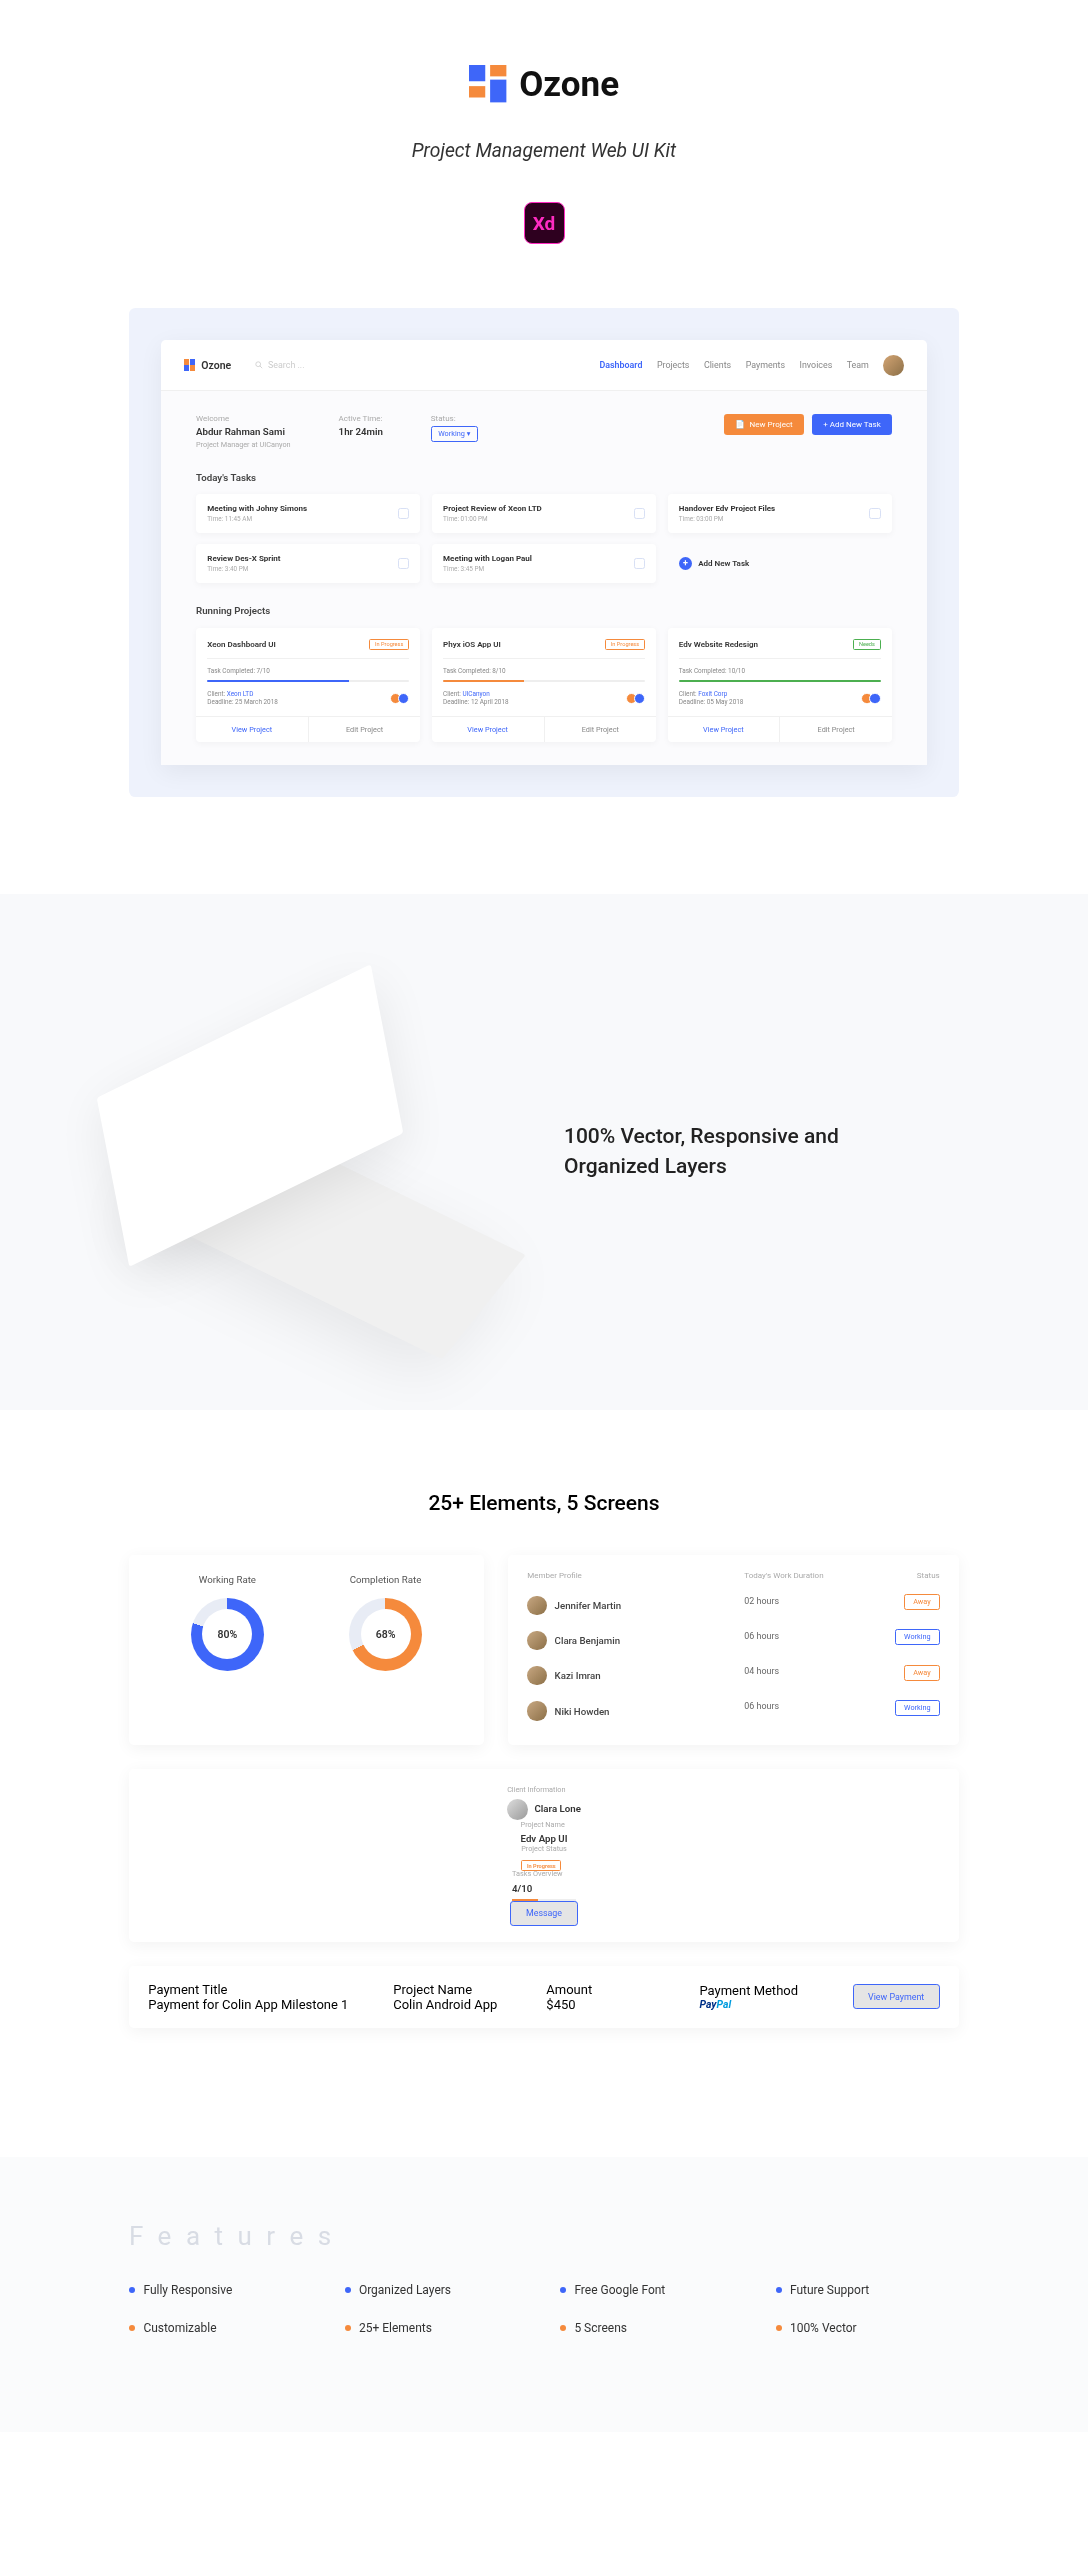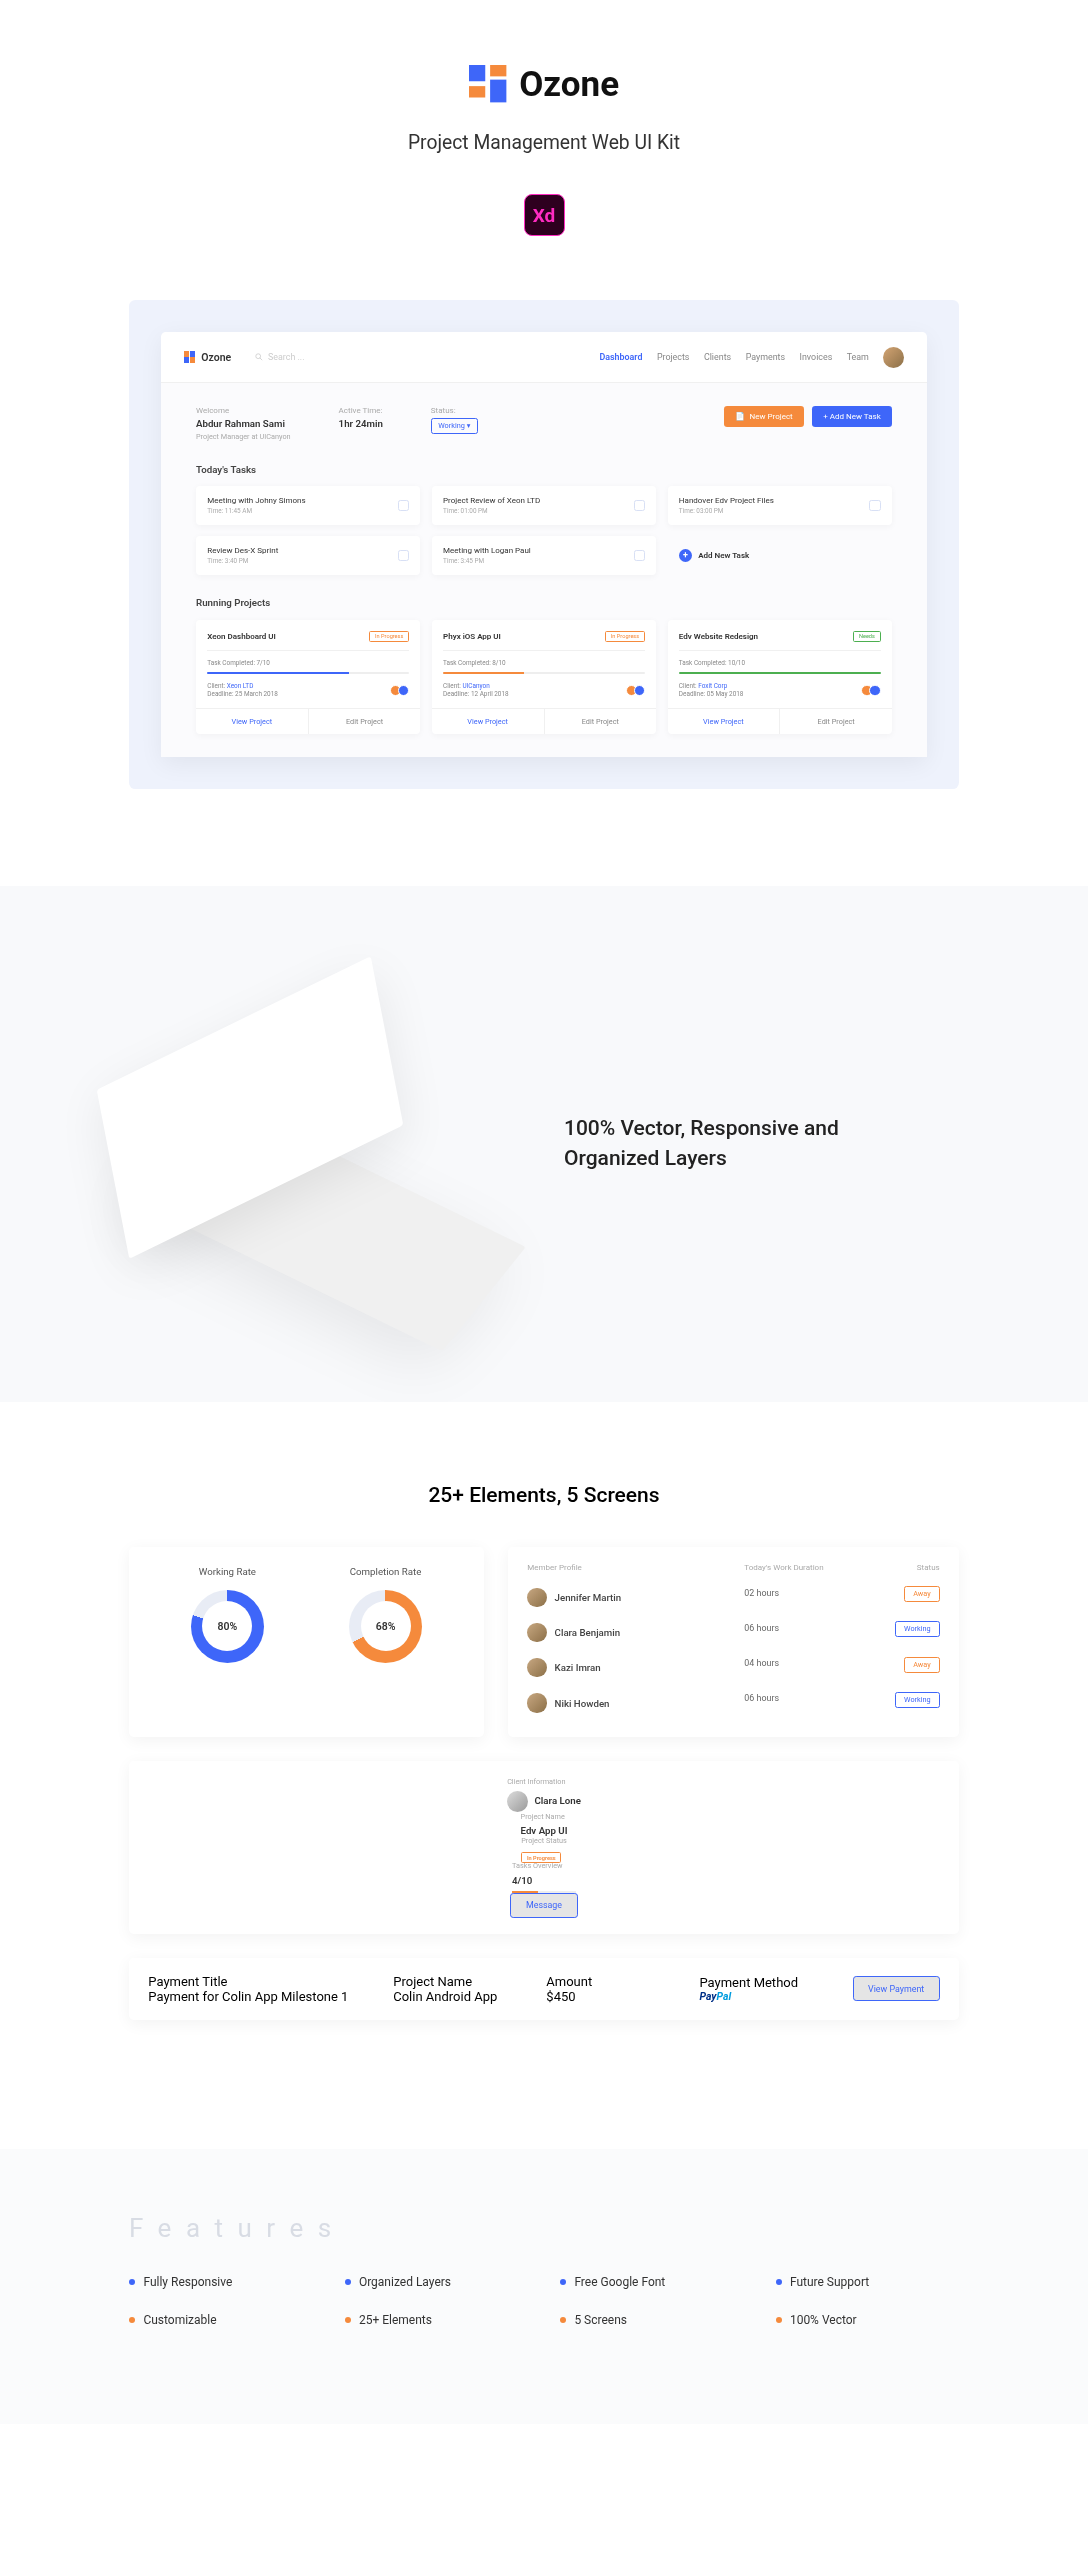--- a/index.html
+++ b/index.html
@@ -3,21 +3,21 @@
 <meta charset="utf-8">
 <style>
 * { margin: 0; padding: 0; box-sizing: border-box; font-family: -apple-system, BlinkMacSystemFont, 'Segoe UI', Roboto, sans-serif; }
 body { background: #fff; width: 1088px; }
 
 
 .hero { text-align: center; padding: 64px 0 32px; }
 .hero-logo-simple { display:inline-flex; align-items:center; gap:11.3px; }
 .logo-svg { display:inline-block; }
 .hero-title { font-size: 35px; font-weight: 700; color: #111; }
-.hero-sub { font-size: 19.3px; color: #333; margin-top: 24px; }
+.hero-sub { font-size: 19.3px; color: #333; margin-top: 32px; font-style: italic; }
 .xd-badge { width: 41px; height: 42px; background: #2e001f; border: 1.6px solid #ff2bc2; border-radius: 8px; display: inline-flex; align-items: center; justify-content: center; margin-top: 40px; color: #ff2bc2; font-weight: 700; font-size: 19px; }
 
 
 .dash-wrap { background: #eef2fc; padding: 32px; margin: 32px 129px 0; border-radius: 6.4px; }
 .dash { background: #fff; border-radius: 4.8px; padding: 0; box-shadow: 0 6.4px 24px rgba(0,0,0,0.06); }
 .dash-top { display: flex; align-items: center; padding: 14.5px 22.6px; border-bottom: 0.8px solid #f0f0f0; }
 .dash-brand { display: flex; align-items: center; gap: 6.4px; font-weight: 600; font-size: 10.5px; color: #333; }
 .mini-logo { width: 11.3px; height: 11.3px; display: grid; grid-template-columns: 1fr 1fr; grid-template-rows: 1fr 1fr; gap: 0.8px; }
 .mini-logo span:nth-child(1){background:#f58a3c}
 .mini-logo span:nth-child(2){background:#3e66f9}
@@ -36,21 +36,21 @@
 .summary-col .sub { font-size: 7.3px; color: #aaa; margin-top: 3.2px; }
 .status-pill { display: inline-block; border: 0.8px solid #3e66f9; color: #3e66f9; font-size: 7.3px; padding: 2.4px 6.4px; border-radius: 2.4px; margin-top: 3.2px; }
 .summary-actions { margin-left: auto; display: flex; gap: 8px; }
 .btn { font-size: 8px; padding: 6.4px 11.3px; border-radius: 3.2px; border: none; color: #fff; cursor: pointer; display:inline-flex;align-items:center;gap:4px;}
 .btn-orange { background: #f58a3c; }
 .btn-blue { background: #3e66f9; }
 
 .sec-title { font-size: 9.7px; font-weight: 600; color: #444; margin: 22.6px 0 11.3px; }
 .tasks { display: grid; grid-template-columns: repeat(3,1fr); gap: 11.3px; }
 .task-card { background: #fff; border-radius: 4px; padding: 9.7px 11.3px; display: flex; align-items: center; box-shadow: 0 1.6px 6.4px rgba(0,0,0,0.04); }
-.task-card .tt { font-size: 8px; font-weight: 400; color: #333; }
+.task-card .tt { font-size: 8px; font-weight: 700; color: #333; }
 .task-card .ttime { font-size: 6.4px; color: #aaa; margin-top: 2.4px; }
 .task-card .chk { width: 11.3px; height: 11.3px; border: 0.8px solid #d8e0f5; border-radius: 2.4px; margin-left: auto; }
 .add-task { display: flex; align-items: center; gap: 6.4px; font-size: 8px; font-weight: 600; color: #333; padding: 9.7px 11.3px; }
 .add-task .plus { width: 13px; height: 13px; border-radius: 50%; background: #3e66f9; color: #fff; display: flex; align-items: center; justify-content: center; font-size: 8.9px; }
 
 .projects { display: grid; grid-template-columns: repeat(3,1fr); gap: 11.3px; }
 .proj-card { background: #fff; border-radius: 4px; padding: 11.3px; box-shadow: 0 1.6px 6.4px rgba(0,0,0,0.04); }
 .proj-head { display: flex; justify-content: space-between; align-items: center; }
 .proj-head .pn { font-size: 8px; font-weight: 600; color: #333; }
 .badge { font-size: 5.6px; padding: 1.6px 4.8px; border-radius: 1.6px; border: 0.8px solid; }

